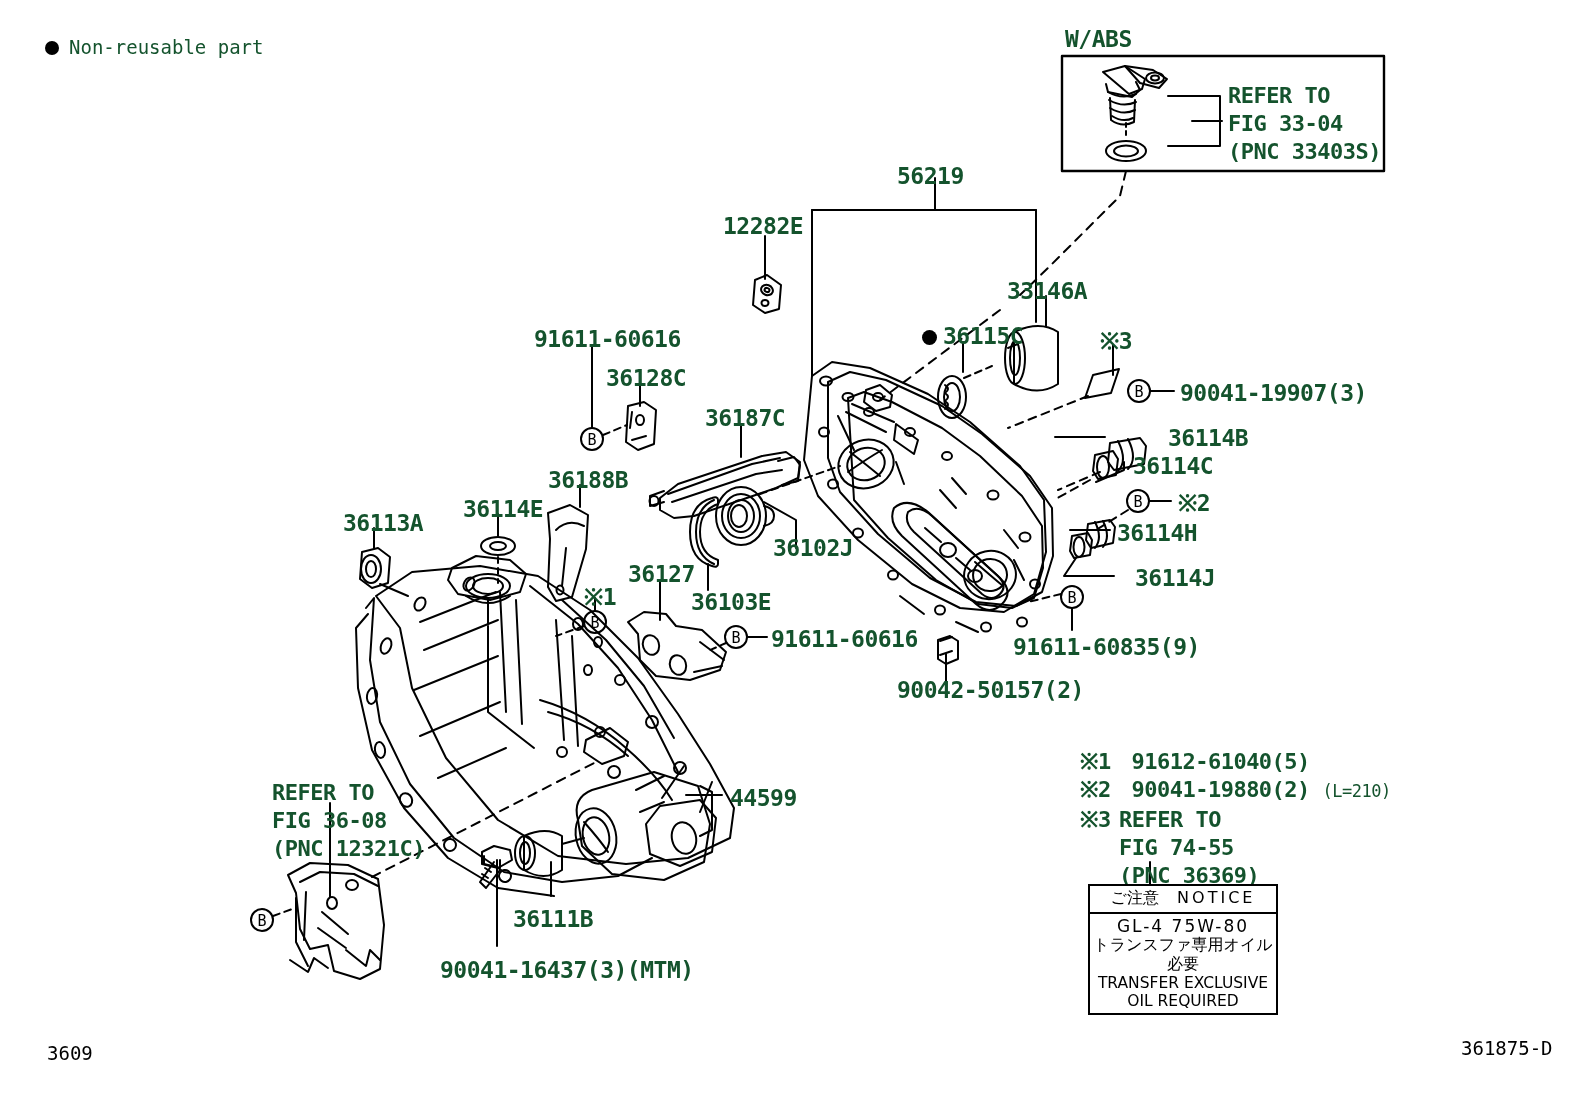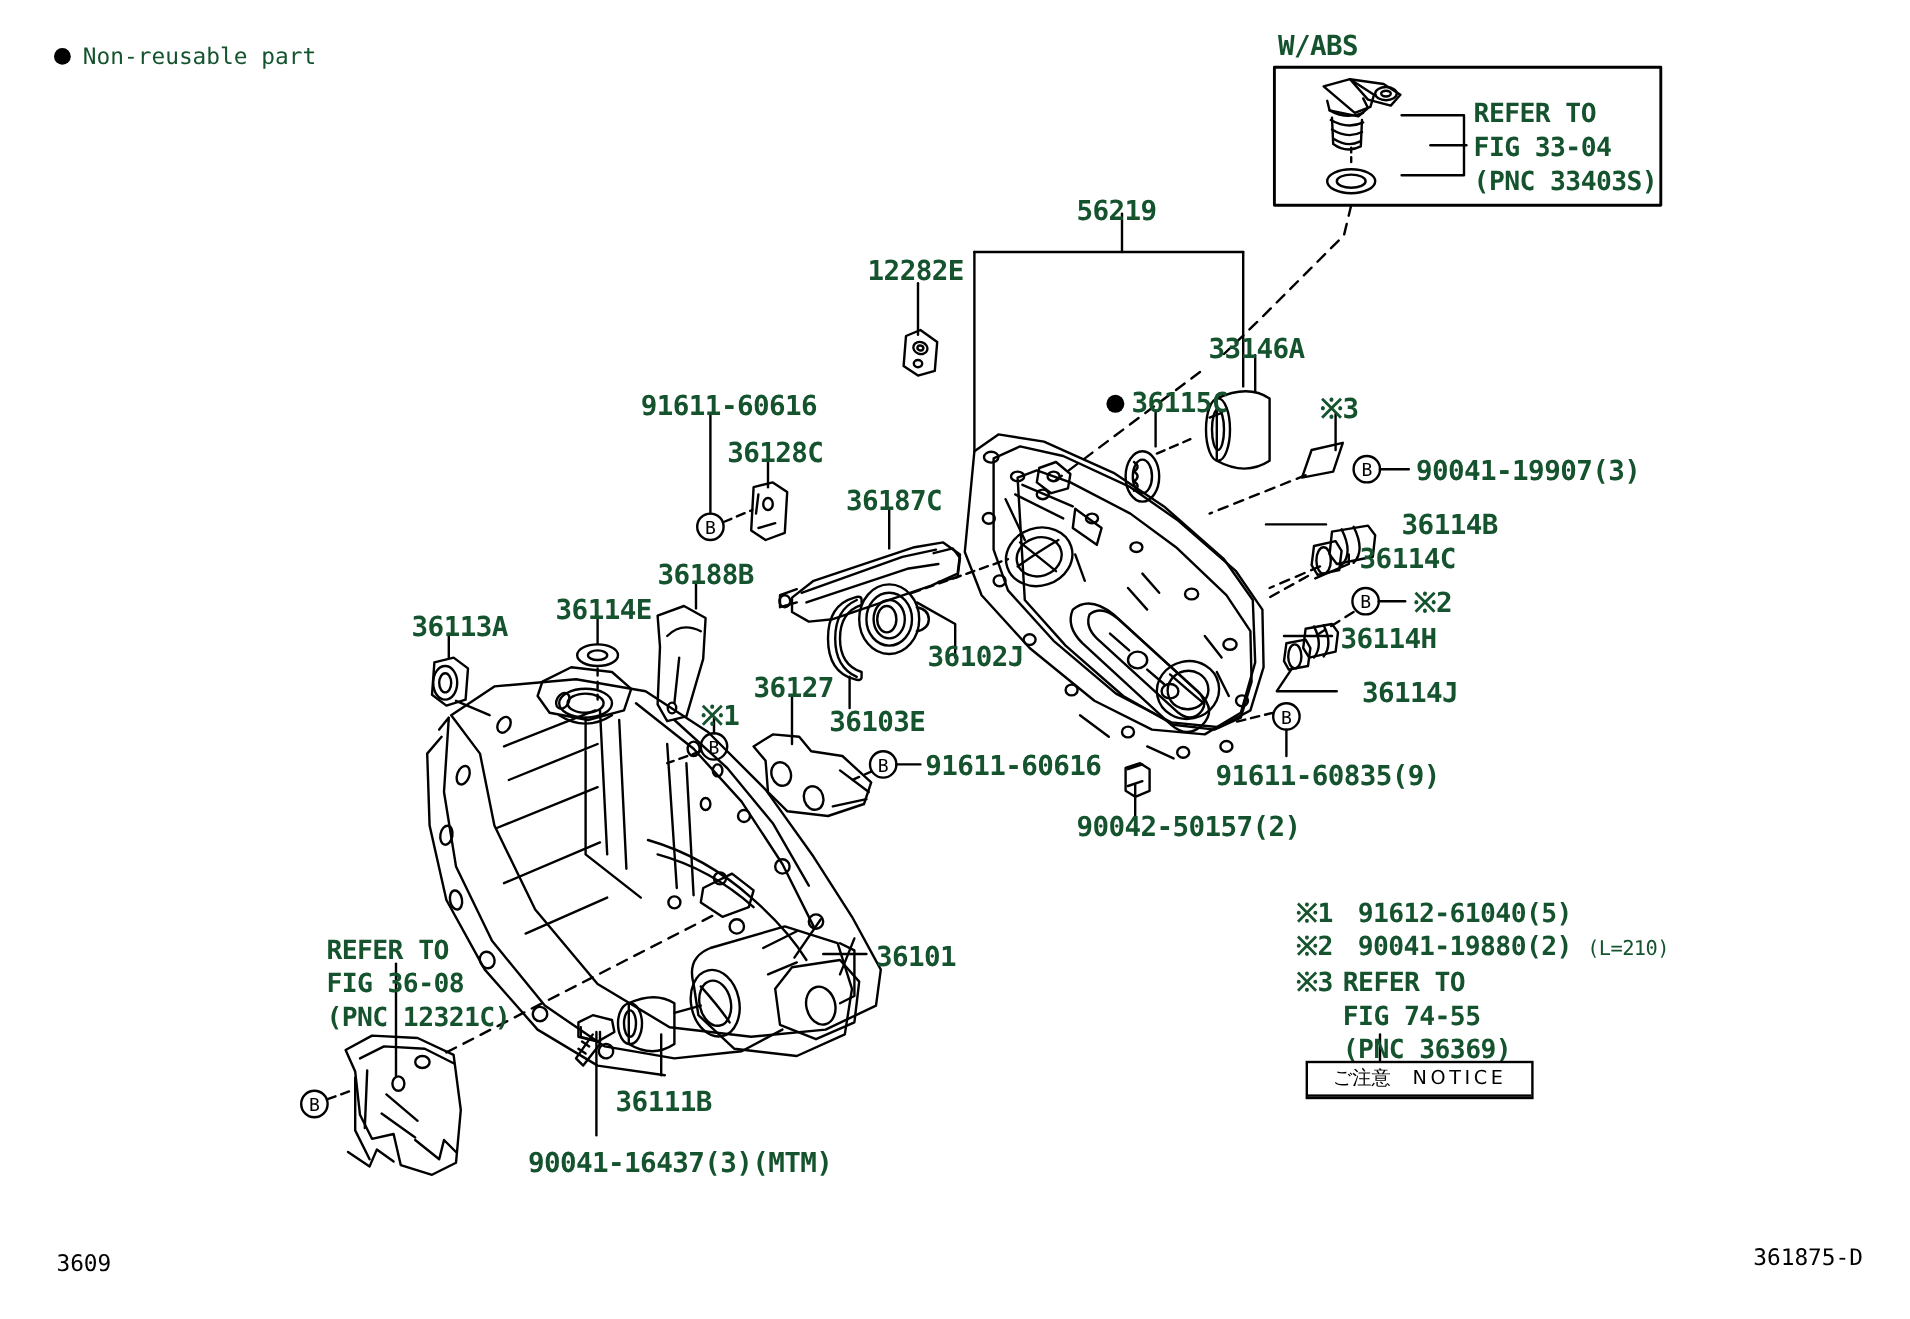--- a/index.html
+++ b/index.html
@@ -362,21 +362,21 @@
     <div class="lbl" style="left: 548px; top: 469px;"><span>36188B</span></div>
     <div class="lbl" style="left: 343px; top: 512px;"><span>36113A</span></div>
     <div class="lbl" style="left: 463px; top: 498px;"><span>36114E</span></div>
     <div class="lbl" style="left: 628px; top: 563px;"><span>36127</span></div>
     <div class="lbl" style="left: 691px; top: 591px;"><span>36103E</span></div>
     <div class="lbl" style="left: 773px; top: 537px;"><span>36102J</span></div>
     <div class="lbl" style="left: 584px; top: 586px;"><span>※1</span></div>
     <div class="lbl" style="left: 771px; top: 628px;"><span>91611-60616</span></div>
     <div class="lbl" style="left: 1013px; top: 636px;"><span>91611-60835(9)</span></div>
     <div class="lbl" style="left: 897px; top: 679px;"><span>90042-50157(2)</span></div>
-    <div class="lbl" style="left: 730px; top: 787px;"><span>36101</span></div>
+    <div class="lbl" style="left: 730px; top: 787px;"><span>44599</span></div>
     <div class="lbl" style="left: 513px; top: 908px;"><span>36111B</span></div>
     <div class="lbl" style="left: 440px; top: 959px;"><span>90041-16437(3)(MTM)</span></div>
   </div>
 
 <div class="lbl note" style="left:272px;top:779px;">REFER TO</div>
 <div class="lbl note" style="left:272px;top:807px;">FIG 36-08</div>
 <div class="lbl note" style="left:272px;top:835px;">(PNC 12321C)</div>
 
 <div class="lbl note" style="left:1080px;top:748px;">
   <span>※1</span>
@@ -391,16 +391,22 @@
 <div class="lbl note" style="left:1119px;top:806px;">REFER TO</div>
 <div class="lbl note" style="left:1119px;top:834px;">FIG 74-55</div>
 <div class="lbl note" style="left:1119px;top:862px;">(PNC 36369)</div>
 
 <div class="notice" style="left:1088px;top:884px;">
   <div class="hd">
     <span>ご注意</span>
     <span style="display:inline-block;width:8px"></span>
     <span style="letter-spacing:3px;">NOTICE</span>
   </div>
+  <div class="bd">
+    <div class="l1">GL-4  75W-80</div>
+    <div class="l2">トランスファ専用オイル必要</div>
+    <div class="l3">TRANSFER EXCLUSIVE</div>
+    <div class="l4">OIL REQUIRED</div>
+  </div>
 </div>
 
 <div class="corner" style="left:47px;top:1042px;">3609</div>
 <div class="corner" style="left:1461px;top:1037px;">361875-D</div>
 
 </body></html>

